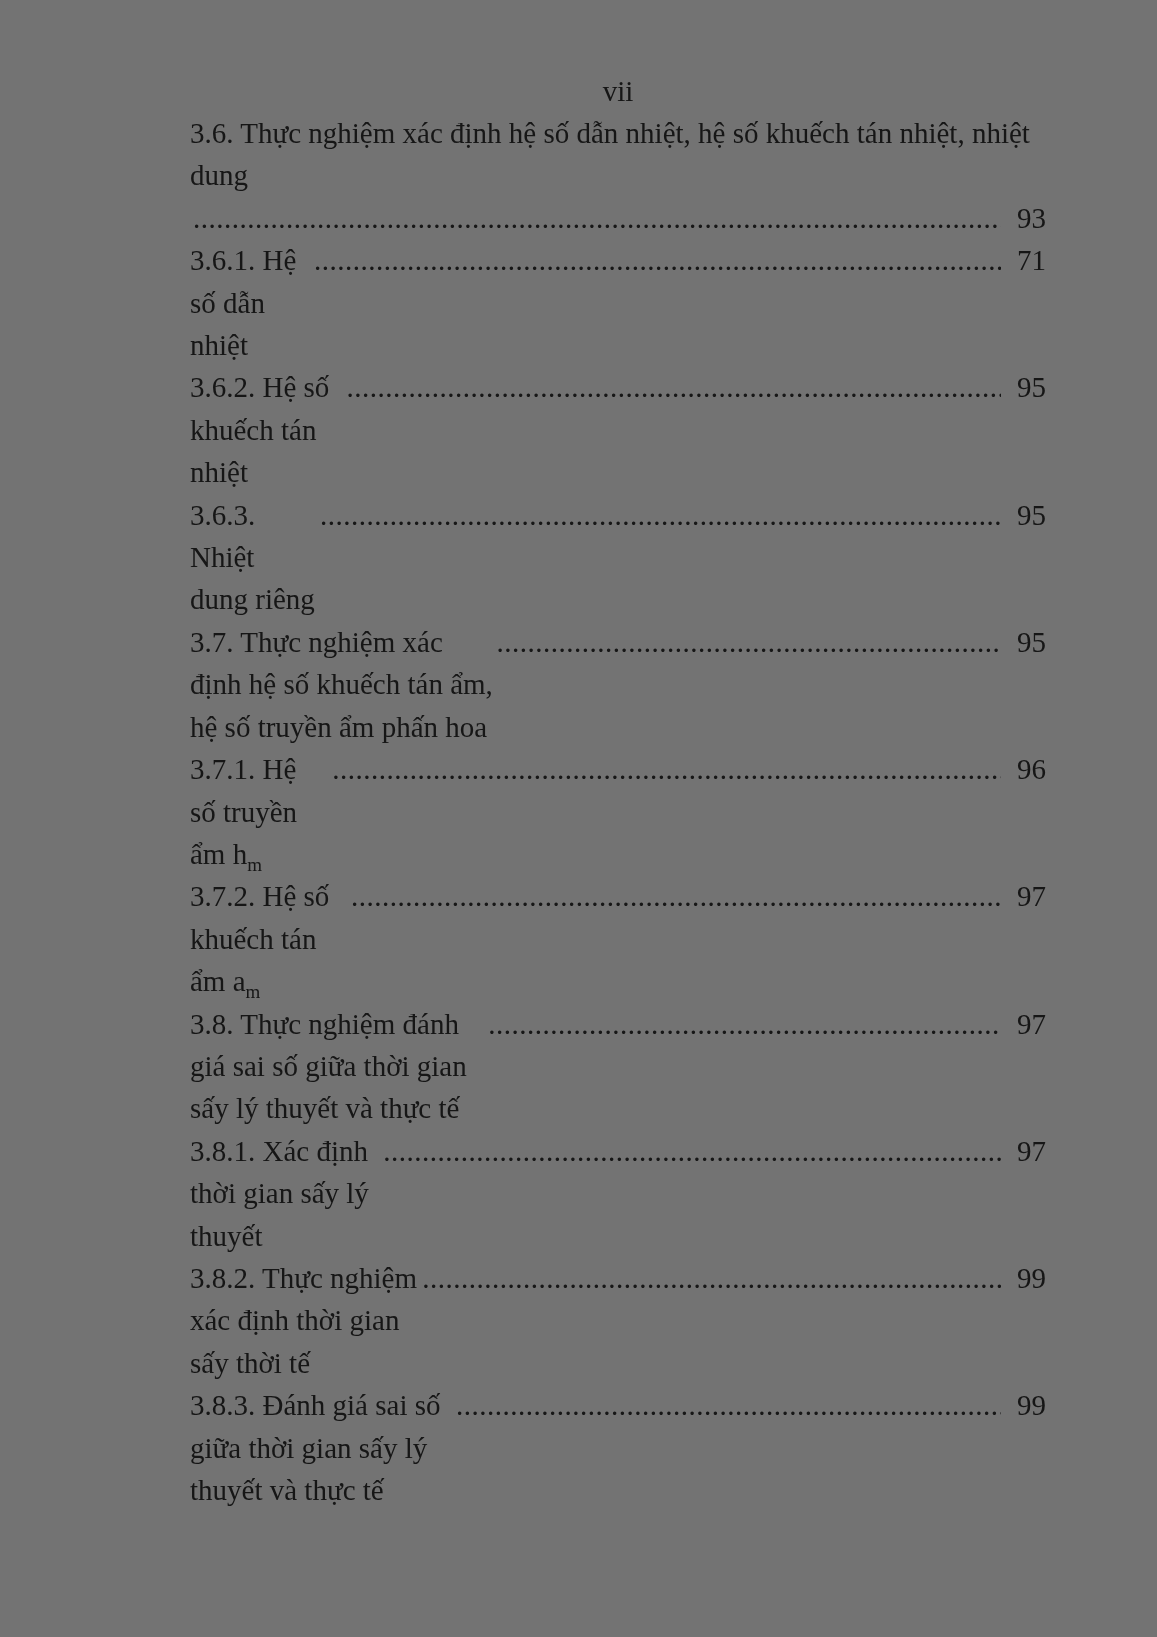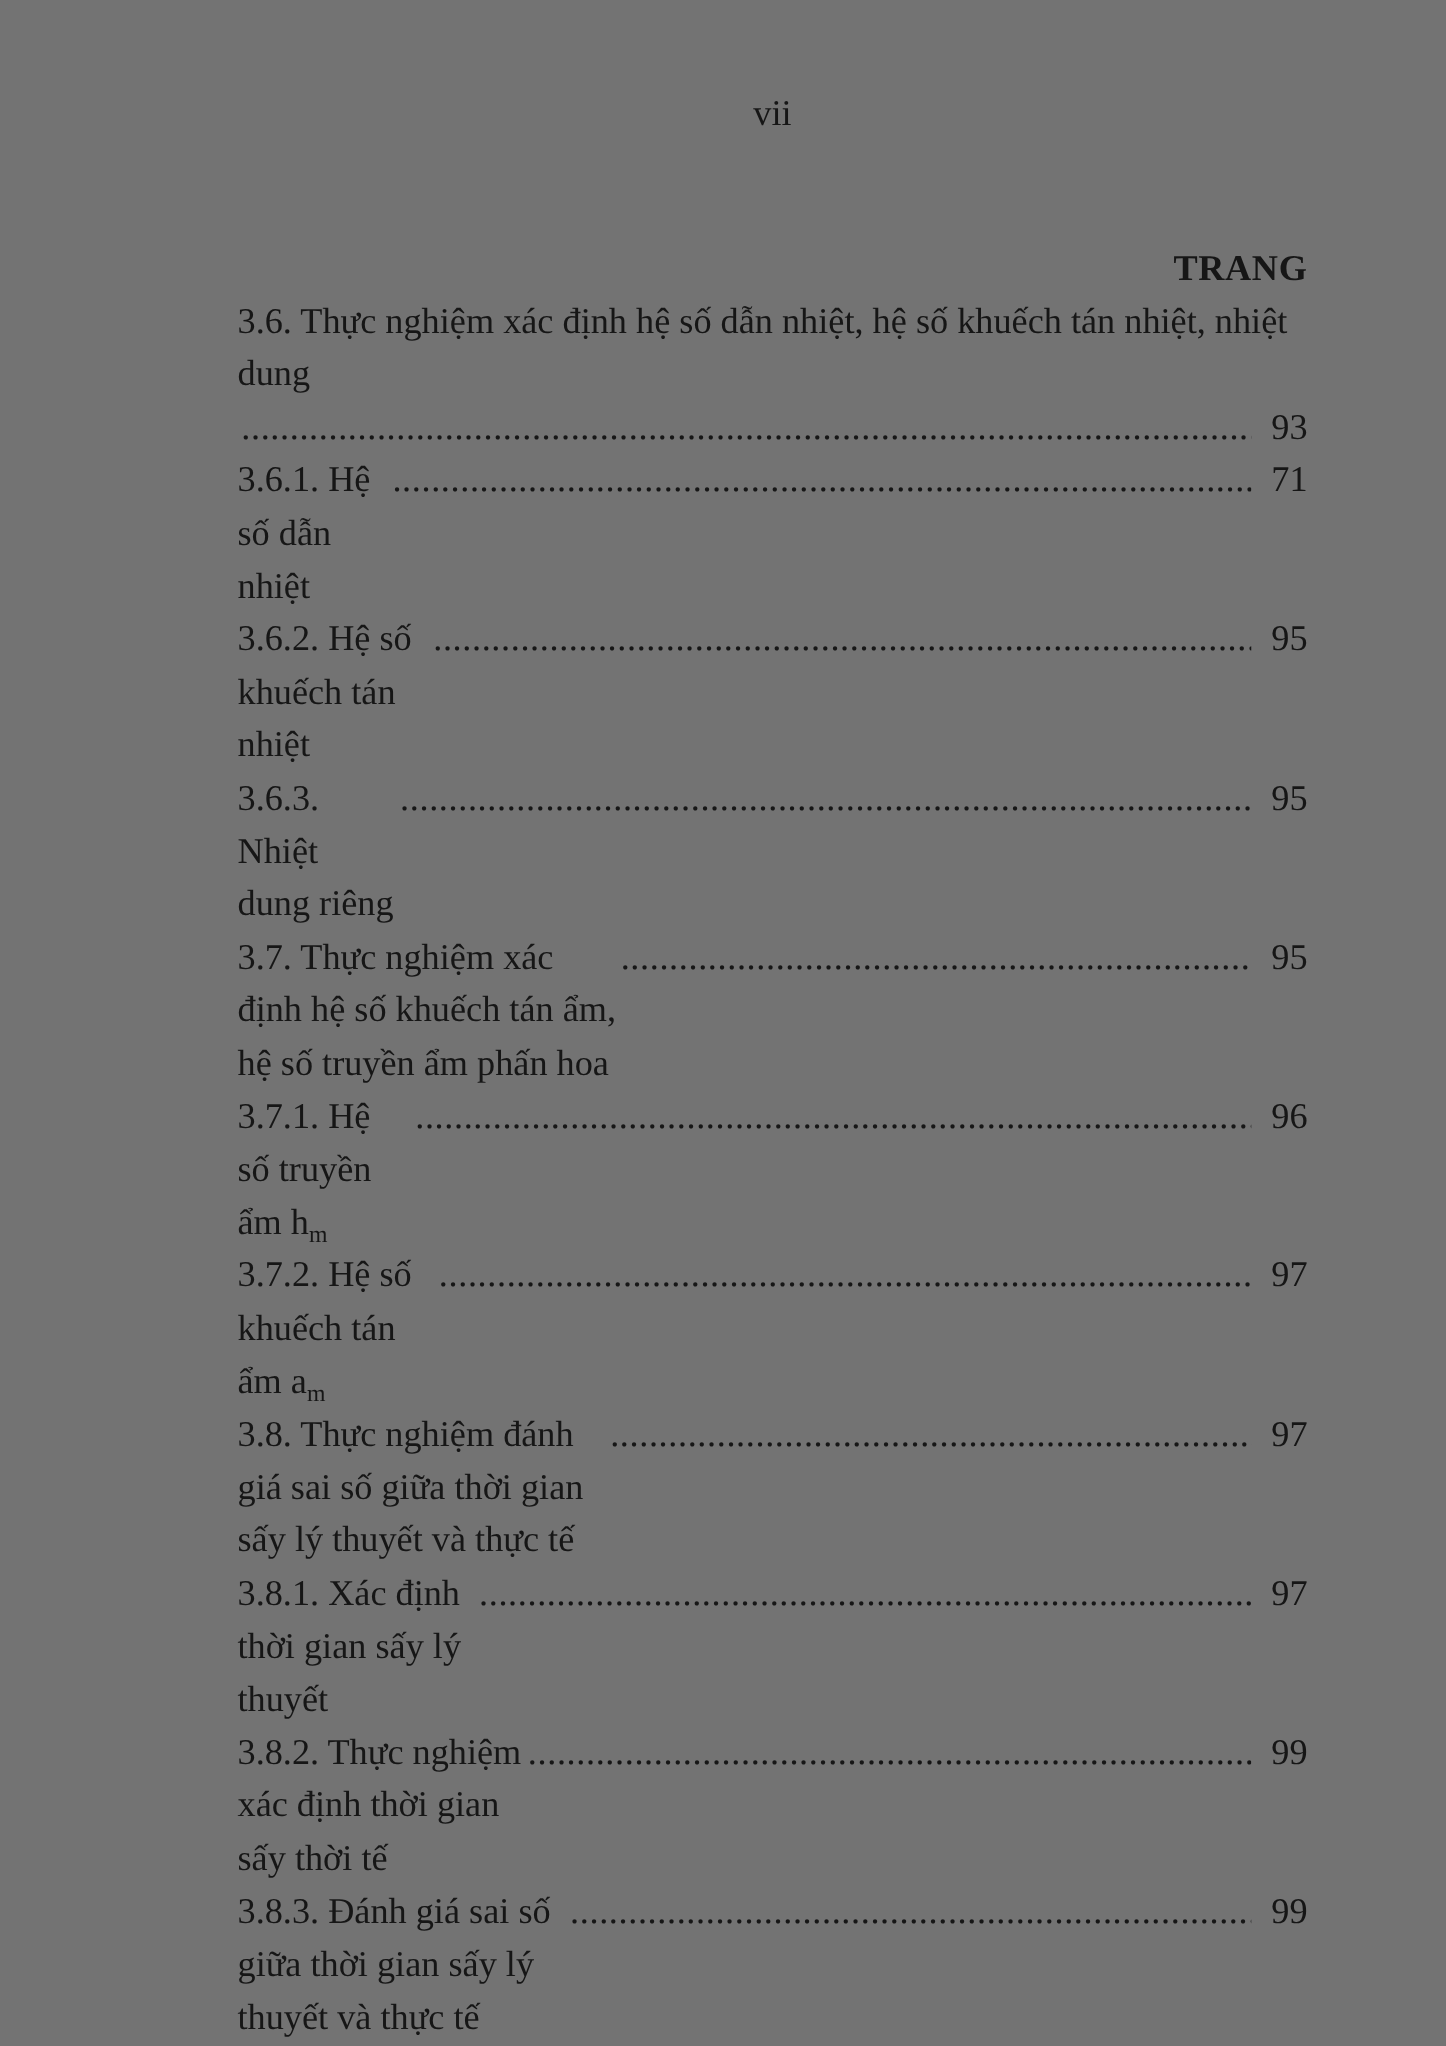--- a/index.html
+++ b/index.html
@@ -70,21 +70,20 @@
     margin-left: 16px;
     text-align: right;
   }
 </style>
 </head>
 <body>
 
 <div class="page">
   <div class="column">
     <div class="folio">vii</div>
-    <div class="trang">TRANG</div>
     <div class="toc">
         <div class="toc-row">
           <span class="toc-text">3.6. Thực nghiệm xác định hệ số dẫn nhiệt, hệ số khuếch tán nhiệt, nhiệt dung</span>
         </div>
         <div class="toc-row">
           <span class="leader"></span>
           <span class="pagenum">93</span>
         </div>
         <div class="toc-row">
           <span class="toc-text">3.6.1. Hệ số dẫn nhiệt</span>

